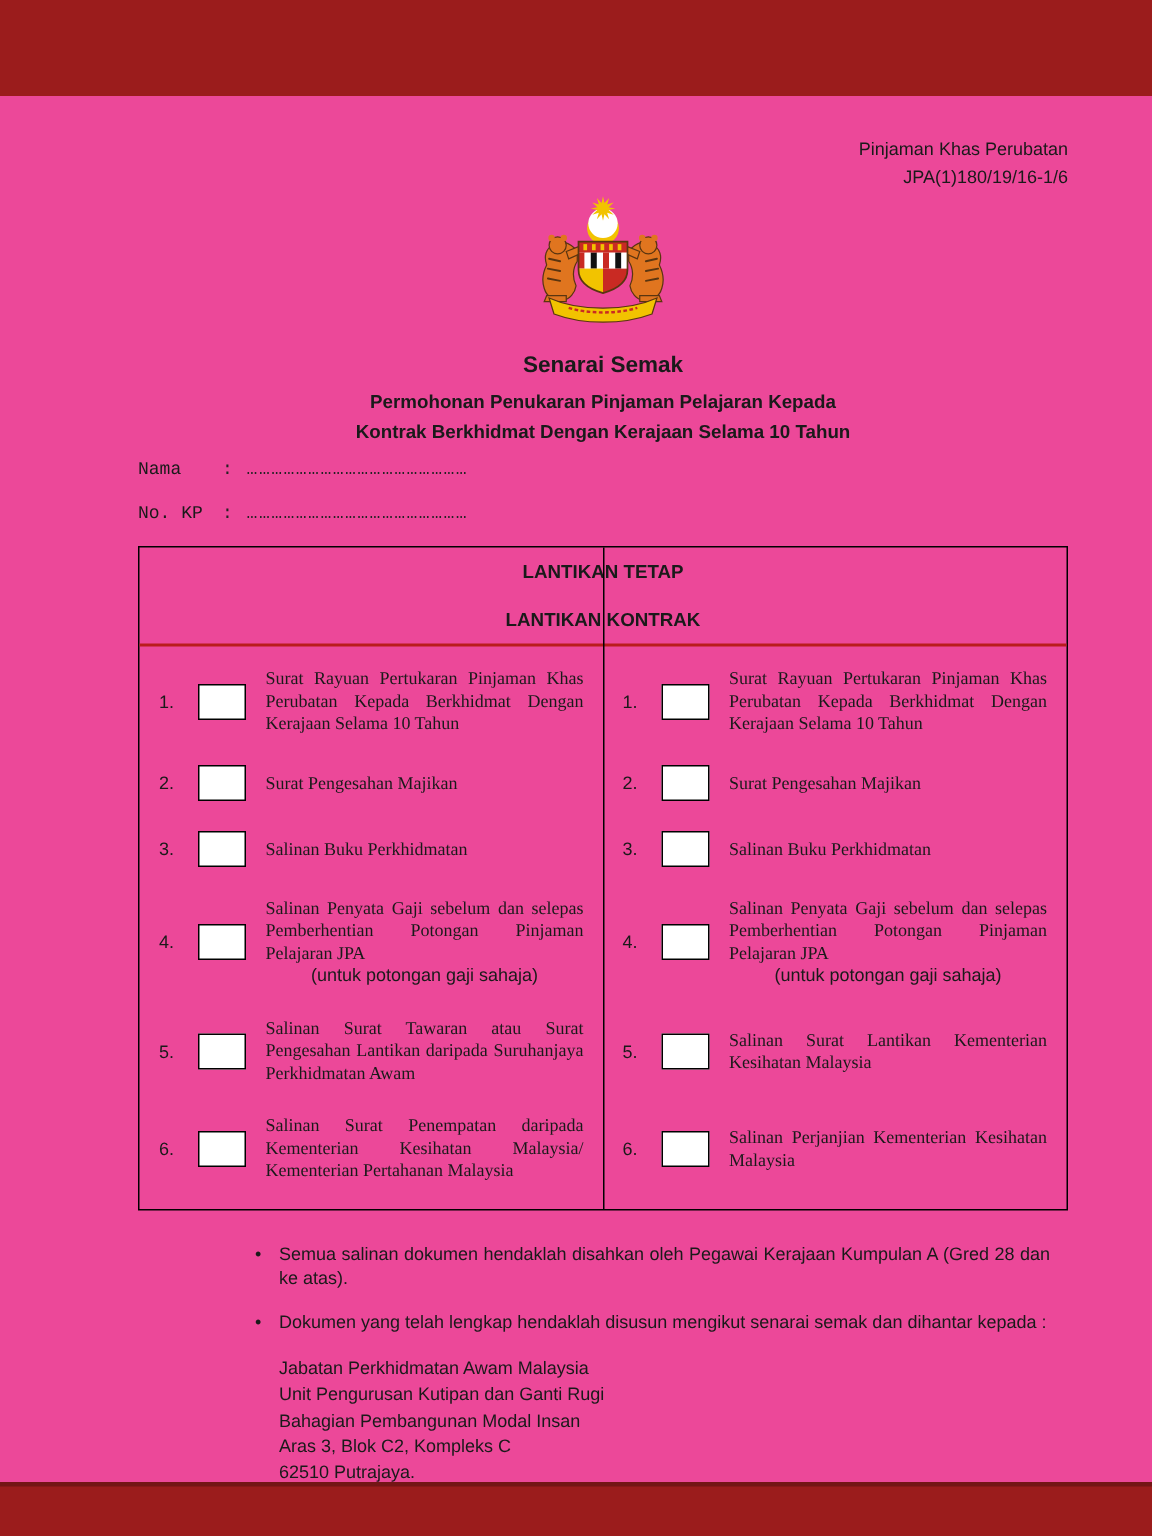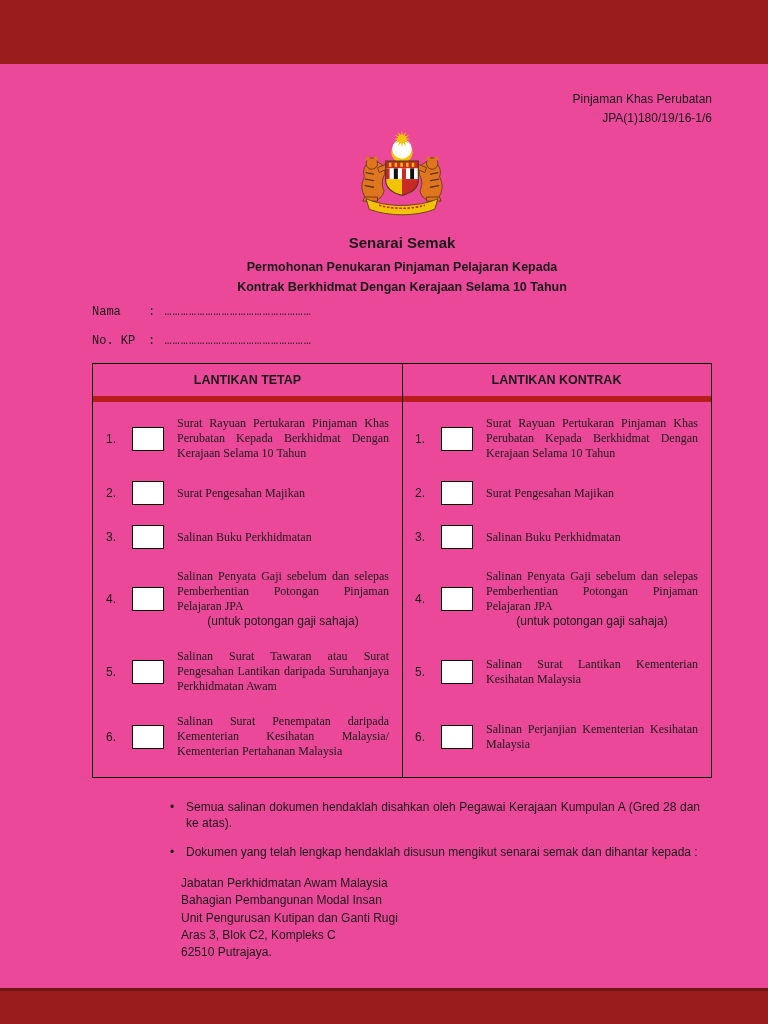--- a/index.html
+++ b/index.html
@@ -29,36 +29,36 @@
   .orange { fill:var(--crest_orange,#e0751f); }
   .stripe { stroke:var(--crest_dark,#5a3510); stroke-width:1.6; fill:none; stroke-linecap:round; }
   .doc-title { text-align:center; font-weight:bold; font-size:15px; margin:10px 0 7px; }
   .subtitle { text-align:center; font-weight:bold; font-size:12.5px; line-height:1.55; margin-bottom:8px; }
   .fields { margin-bottom:0;font-family:Liberation Mono, monospace; }
   .field-row { font-size:12px; margin-bottom:15px; display:flex; }
   .flabel { width:56px; flex:none; }
   .fvalue { letter-spacing:1px; color:#222; }
   .checklist { border:1px solid #000; position:relative; }
   .vline { position:absolute; left:50%; top:0; bottom:0; border-left:1px solid #000; }
-  .chead { display:grid; grid-template-columns:1fr 1fr; border-bottom:6px solid #b91c1c; }
+  .chead { display:grid; grid-template-columns:1fr; border-bottom:2px solid #b91c1c; }
   .chead-cell { text-align:center; font-weight:bold; font-size:12.5px; padding:9px 4px; }
   .cbody { padding:4px 0 8px; }
   .crow { display:grid; grid-template-columns:1fr 1fr; padding:10px 0; }
   .citem { display:flex; align-items:center; padding:0 13px; }
   .cnum { width:26px; flex:none; font-size:12px; }
   .cbox { width:32px; height:24px; border:1px solid #000; flex:none; margin-right:13px; background:#fff; }
   .ctextwrap { flex:1; }
   .ctext { font-size:12px; line-height:1.25; text-align:justify;font-family:Liberation Serif, serif; }
   .cnote { font-size:12px; line-height:1.25; text-align:center; }
   .cnote:empty { display:none; }
   .notes { margin-top:22px; padding-left:78px; }
   .note-row { display:flex; margin-bottom:14px; max-width:530px; }
   .bullet { width:8px; flex:none; margin-right:8px; font-size:12px; }
   .note-text { font-size:12px; line-height:1.3; text-align:justify; flex:1; }
-  .address { margin:2px 0 0 11px; font-size:12px; line-height:1.45; }
+  .address { margin:2px 0 0 16px; font-size:12px; line-height:1.45; }
 </style>
 </head>
 <body>
 
 <div class="viewer">
   <div class="page">
 
     <div class="ref-block">
       <div>Pinjaman Khas Perubatan</div>
       <div>JPA(1)180/19/16-1/6</div>
@@ -251,21 +251,21 @@
       <div class="note-row">
         <span class="bullet">•</span>
         <div class="note-text">Semua salinan dokumen hendaklah disahkan oleh Pegawai Kerajaan Kumpulan A (Gred 28 dan ke atas).</div>
       </div>
       <div class="note-row">
         <span class="bullet">•</span>
         <div class="note-text">Dokumen yang telah lengkap hendaklah disusun mengikut senarai semak dan dihantar kepada :</div>
       </div>
       <div class="address">
         <div>Jabatan Perkhidmatan Awam Malaysia</div>
+        <div>Unit Pengurusan Kutipan dan Ganti Rugi</div>
         <div>Bahagian Pembangunan Modal Insan</div>
-        <div>Unit Pengurusan Kutipan dan Ganti Rugi</div>
         <div>Aras 3, Blok C2, Kompleks C</div>
         <div>62510 Putrajaya.</div>
       </div>
     </div>
 
   </div>
 </div>
 
 </body></html>

